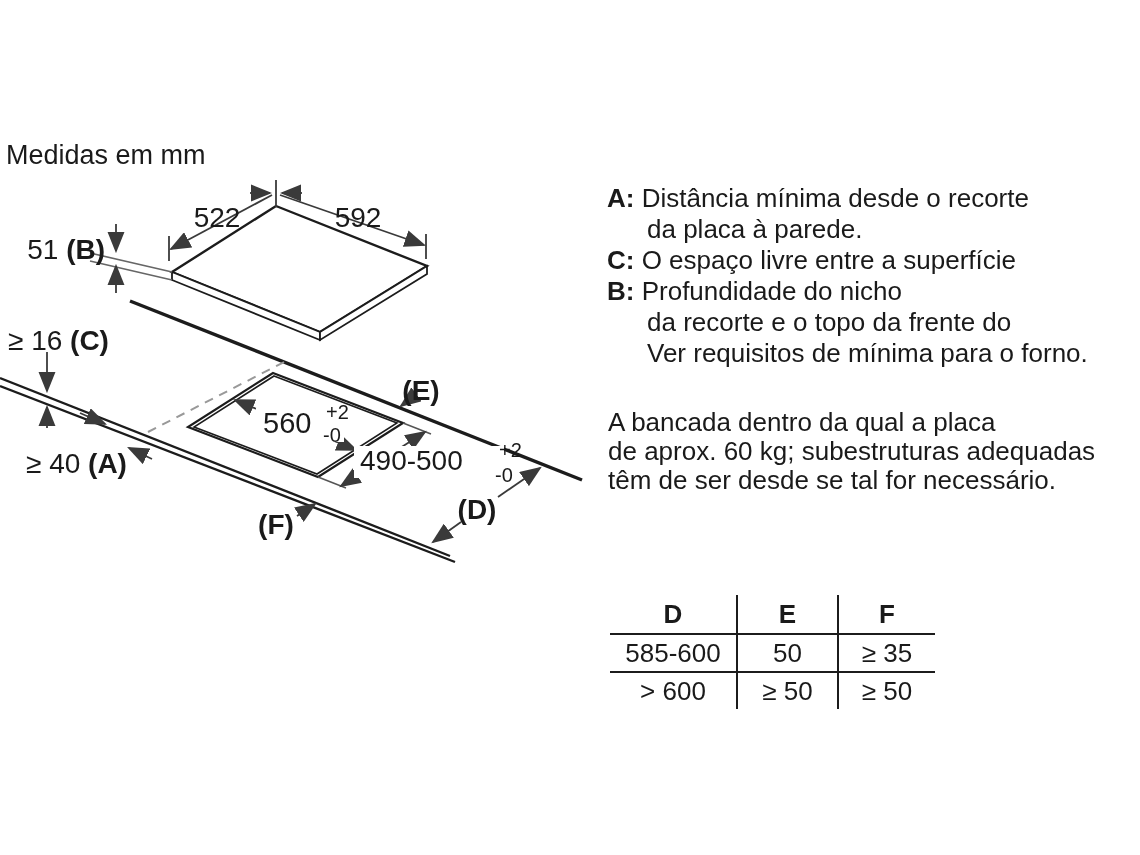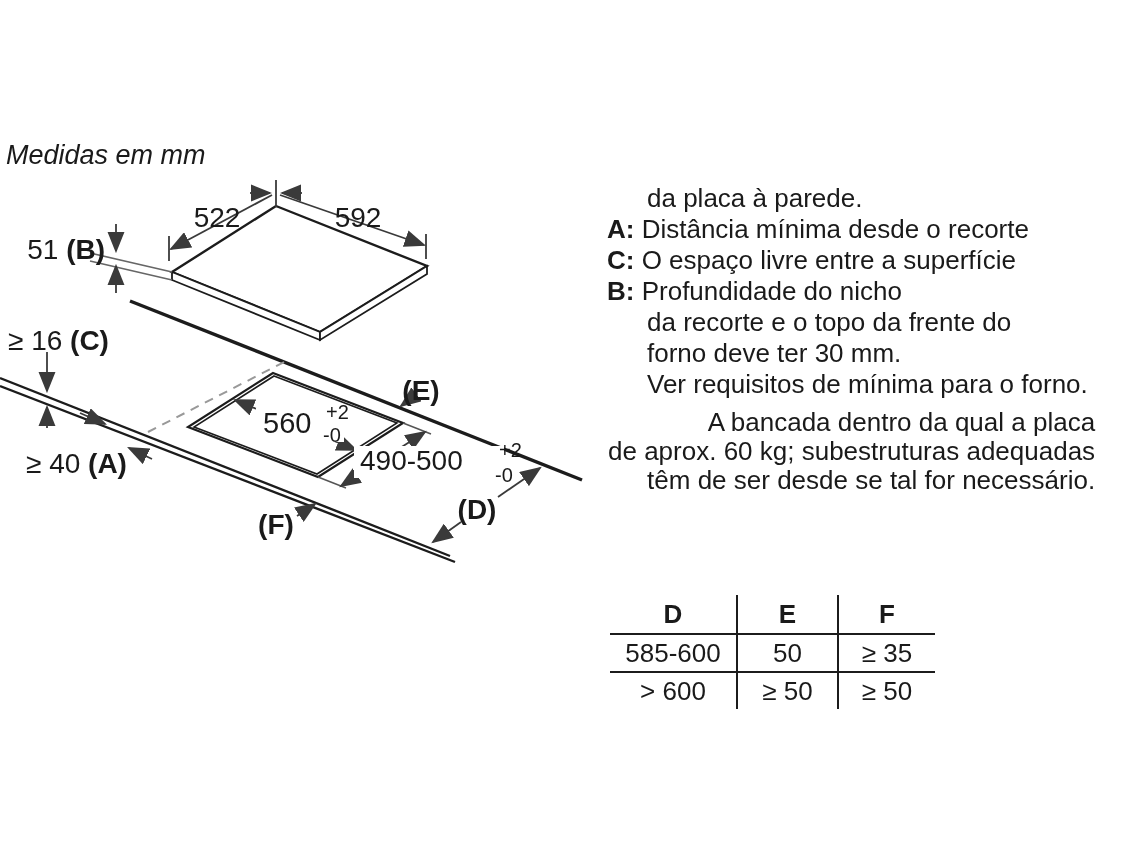--- a/index.html
+++ b/index.html
@@ -1,28 +1,28 @@
 <!DOCTYPE html>
 <html><head>
 <meta charset="utf-8">
 <style>
   html,body{margin:0;padding:0;background:#fff;}
   body{width:1140px;height:855px;position:relative;overflow:hidden;
        font-family:"Liberation Sans",sans-serif;color:#1a1a1a;}
   .abs{position:absolute;}
-  #fig-title{left:6px;top:140px;font-size:27px;font-style:italic;}
+  #fig-title{left:6px;top:140px;font-size:27px;}
   #diagram-svg{left:0;top:0;}
   
   #legend{left:607px;top:183px;font-size:26px;line-height:31px;}
   .leg-line{white-space:nowrap;}
   .leg-cont{padding-left:40px;}
   .k{font-weight:bold;}
   
   #note{left:608px;top:408px;font-size:26px;line-height:29px;}
-  .note-line{white-space:nowrap;text-align:right;}
+  .note-line{white-space:nowrap;}
   
   #spec-table-wrap{left:610px;top:595px;}
   table{border-collapse:collapse;font-size:26px;text-align:center;}
   td,th{padding:0;}
   th{font-weight:bold;height:38px;}
   td{height:36px;}
   .c1{width:126px;}
   .c2{width:99px;border-left:2px solid #1c1c1c;border-right:2px solid #1c1c1c;}
   .c3{width:96px;}
   tr.hrow th, tr.r1 td{border-bottom:2px solid #1c1c1c;}
@@ -106,26 +106,25 @@
   <text x="323" y="442" font-size="20">-0</text>
   <text x="360" y="470" font-size="28">490-500</text>
   <text x="499" y="457" font-size="20">+2</text>
   <text x="495" y="482" font-size="20">-0</text>
   <text x="421" y="400" font-size="28" font-weight="bold" text-anchor="middle">(E)</text>
   <text x="477" y="519" font-size="28" font-weight="bold" text-anchor="middle">(D)</text>
   <text x="276" y="534" font-size="28" font-weight="bold" text-anchor="middle">(F)</text>
 </svg>
 
 <div class="abs" id="legend">
+  <div class="leg-line"><span class="k">A:</span> <span>Distância mínima desde o recorte</span></div>
   <div class="leg-line leg-cont"><span>da placa à parede.</span></div>
-  <div class="leg-line"><span class="k">A:</span> <span>Distância mínima desde o recorte</span></div>
   <div class="leg-line"><span class="k">C:</span> <span>O espaço livre entre a superfície</span></div>
   <div class="leg-line"><span class="k">B:</span> <span>Profundidade do nicho</span></div>
   <div class="leg-line leg-cont"><span>da recorte e o topo da frente do</span></div>
-  <div class="leg-line leg-cont"><span>forno deve ter 30 mm.</span></div>
   <div class="leg-line leg-cont"><span>Ver requisitos de mínima para o forno.</span></div>
 </div>
 
 <div class="abs" id="note">
   <div class="note-line">A bancada dentro da qual a placa</div>
   <div class="note-line">de aprox. 60 kg; subestruturas adequadas</div>
   <div class="note-line">têm de ser desde se tal for necessário.</div>
 </div>
 
 <div class="abs" id="spec-table-wrap">

